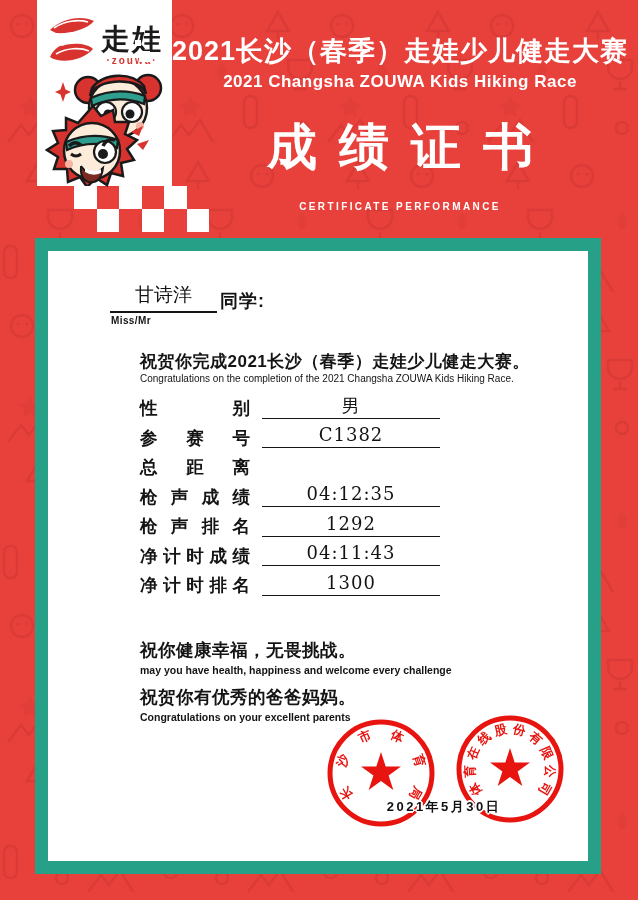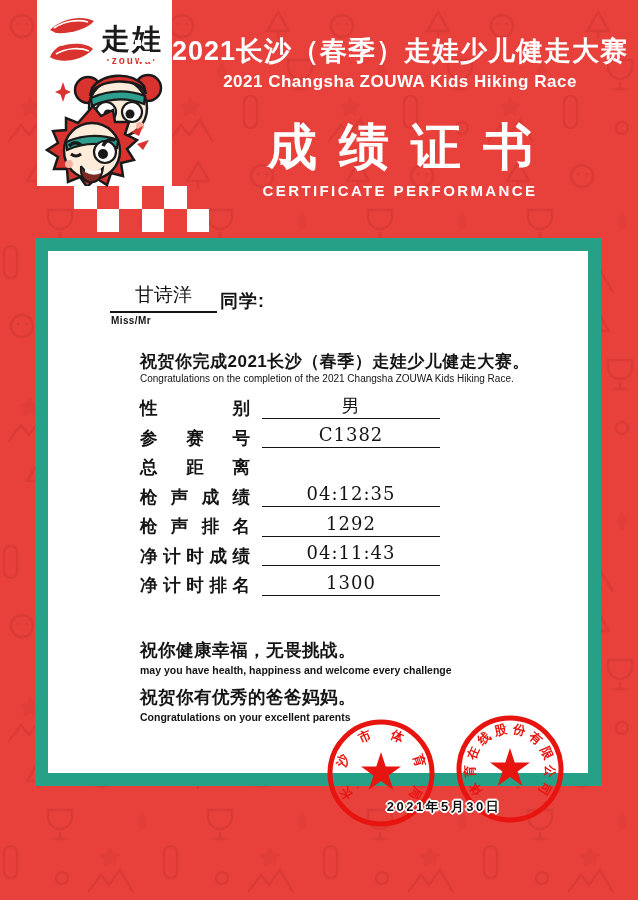--- a/index.html
+++ b/index.html
@@ -28,24 +28,24 @@
   .title-row { margin-top:33px; display:flex; align-items:center; justify-content:center; gap:22px; }
   .title { font-size:27px; font-weight:800; letter-spacing:1px; white-space:nowrap; }
   .title .paren { font-family:"Liberation Serif", serif; font-weight:600; }
   .decor { position:relative; width:15px; height:26px; flex:0 0 auto; }
   .decor i { position:absolute; background:#fff; }
   .decor.l i.a { width:6px; height:6px; left:0; top:2px; }
   .decor.l i.b { width:11px; height:11px; right:0; bottom:2px; }
   .decor.r i.b { width:11px; height:11px; left:0; bottom:2px; }
   .subtitle { margin-top:3px; font-size:17px; font-weight:700; letter-spacing:0.5px; }
   .cert-title { margin-top:22px; font-size:50px; font-weight:800; letter-spacing:22px; text-indent:22px; white-space:nowrap; }
-  .cert-subtitle { margin-top:1px; font-size:15px; font-weight:800; letter-spacing:2.4px; }
+  .cert-subtitle { margin-top:20px; font-size:10px; font-weight:800; letter-spacing:2.4px; }
 
   
-  .frame { position:absolute; left:35px; top:238px; width:566px; height:548px;
+  .frame { position:absolute; left:35px; top:238px; width:566px; height:636px;
            background:#fff; border:13px solid #27a088; }
   .frame-inner { position:relative; width:100%; height:100%; }
 
   .name-row { position:absolute; left:62px; top:26px; display:flex; align-items:flex-end; }
   .name-line { width:107px; border-bottom:2px solid #141414; text-align:center;
                font-family:"DejaVu Serif","Liberation Serif",serif; font-size:19px; padding-bottom:3px; }
   .salutation { font-size:18px; font-weight:800; margin-left:3px; letter-spacing:1px;margin-top:12px; }
   .miss-mr { position:absolute; left:63px; top:64px; font-size:10px; font-weight:700; letter-spacing:0.4px; }
 
   .congrats-cn { position:absolute; left:92px; top:99px; font-size:17px; font-weight:800;

